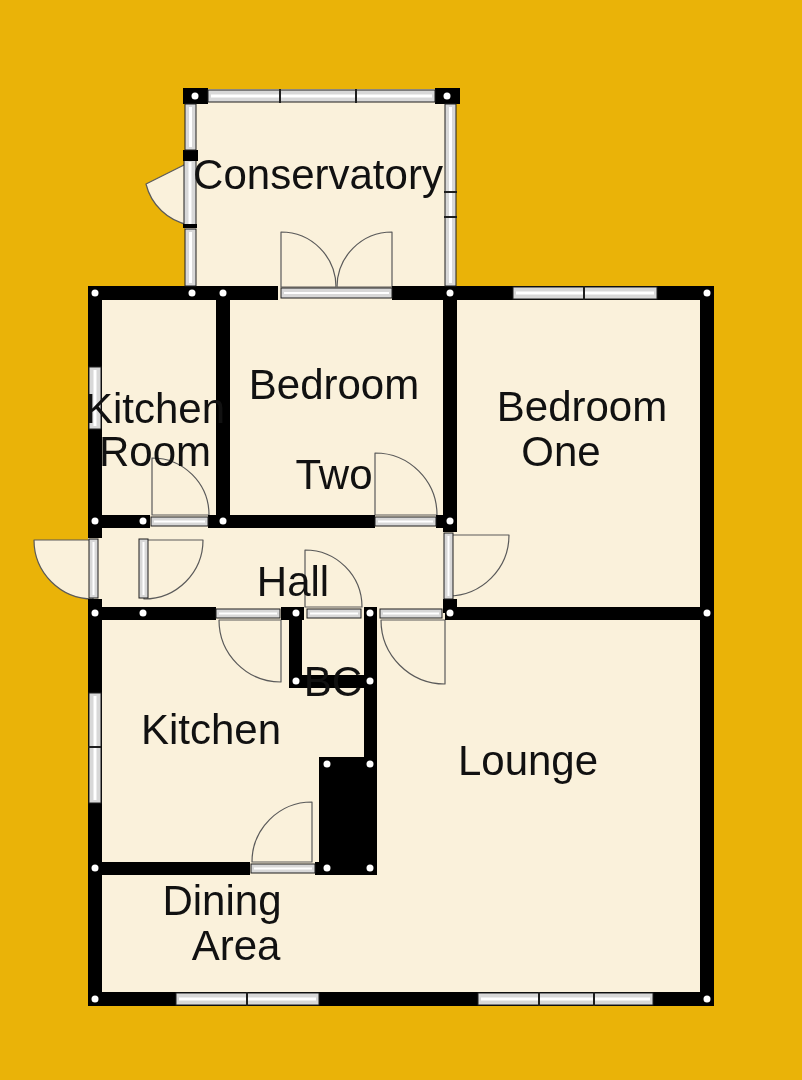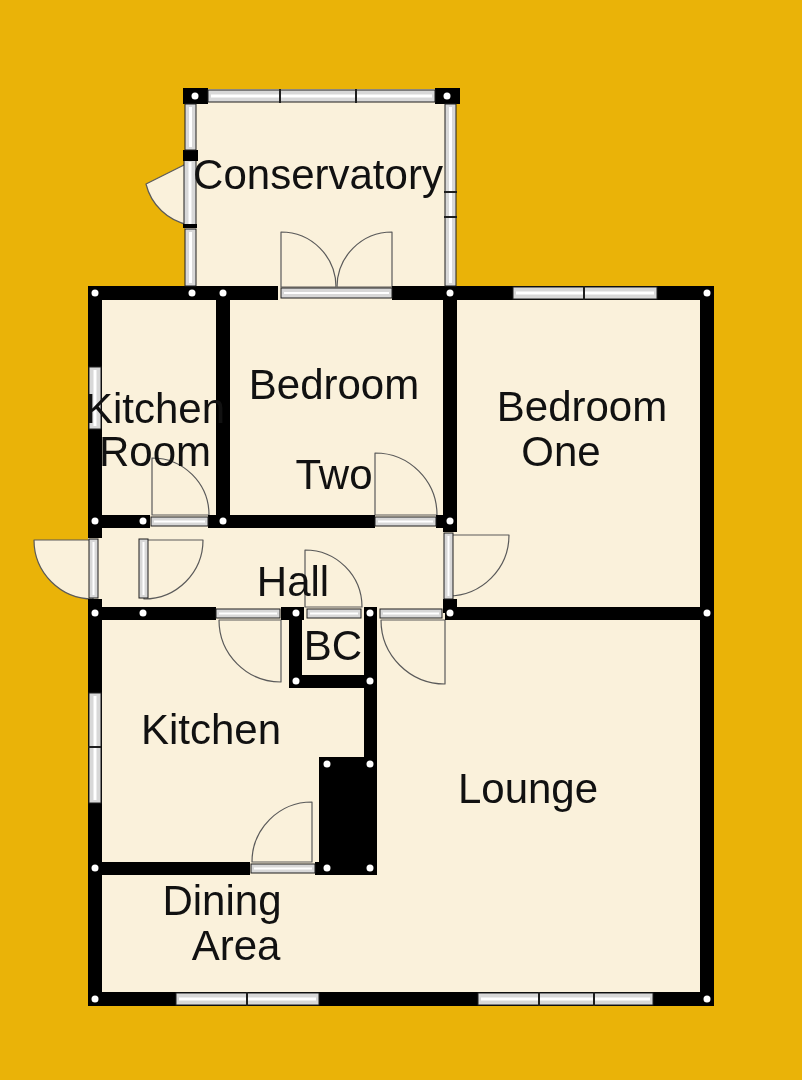--- a/index.html
+++ b/index.html
@@ -206,18 +206,18 @@
   </svg>
 
   <div class="room-label" style="left:318px;top:175px;">Conservatory</div>
   <div class="room-label" style="left:155px;top:409px;">Kitchen</div>
   <div class="room-label" style="left:155px;top:452px;text-align:center;">Room</div>
   <div class="room-label" style="left:334px;top:385px;">Bedroom</div>
   <div class="room-label" style="left:334px;top:431px;margin-top:44px;">Two</div>
   <div class="room-label" style="left:582px;top:407px;">Bedroom</div>
   <div class="room-label" style="left:561px;top:452px;">One</div>
   <div class="room-label" style="left:293px;top:560px;margin-top:22px;">Hall</div>
-  <div class="room-label" style="left:333px;top:646px;">BC</div>
+  <div class="room-label" style="left:333px;top:682px;">BC</div>
   <div class="room-label" style="left:211px;top:730px;">Kitchen</div>
-  <div class="room-label" style="left:528px;top:789px;">Lounge</div>
+  <div class="room-label" style="left:528px;top:761px;">Lounge</div>
   <div class="room-label" style="left:222px;top:901px;">Dining</div>
   <div class="room-label" style="left:236px;top:946px;">Area</div>
 </div>
 
 </body></html>

